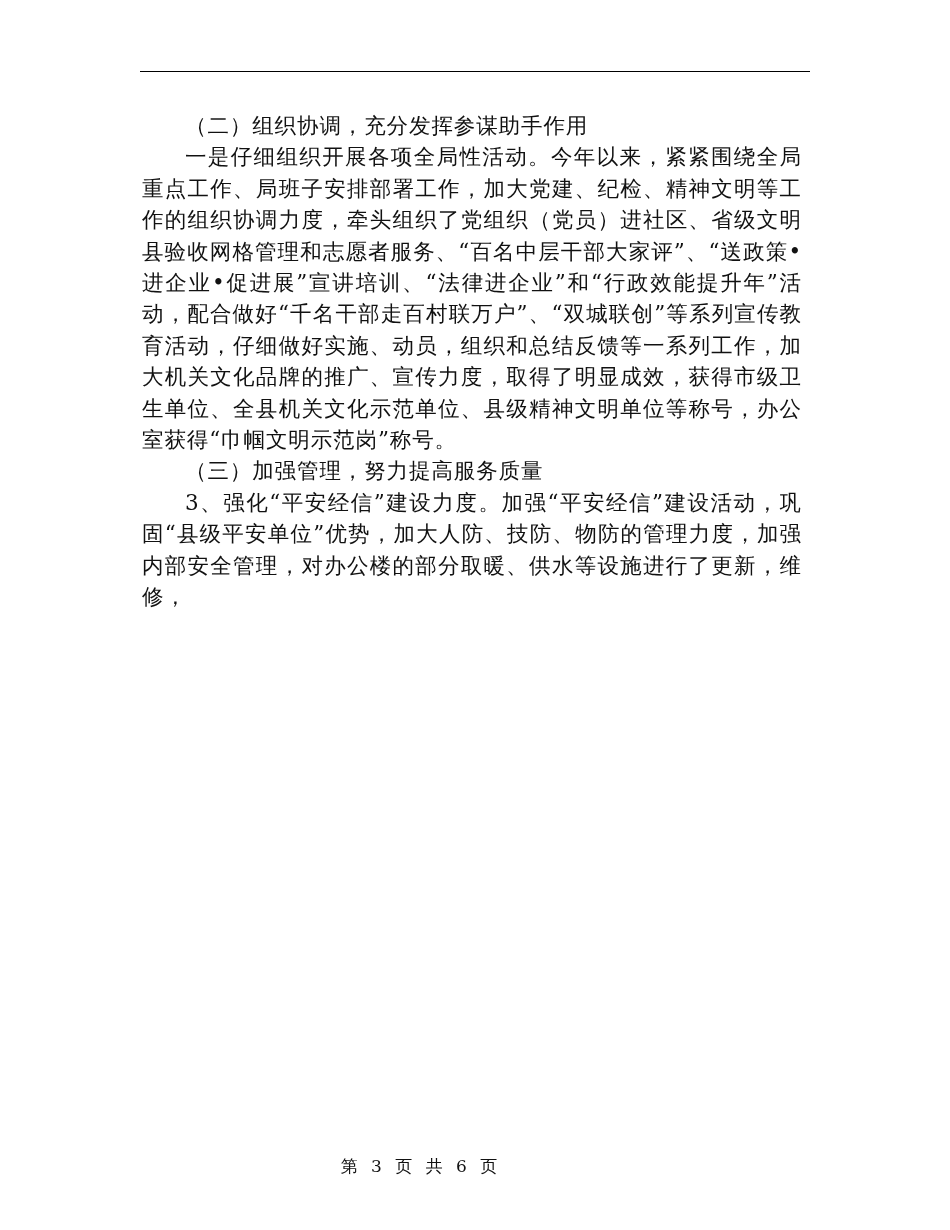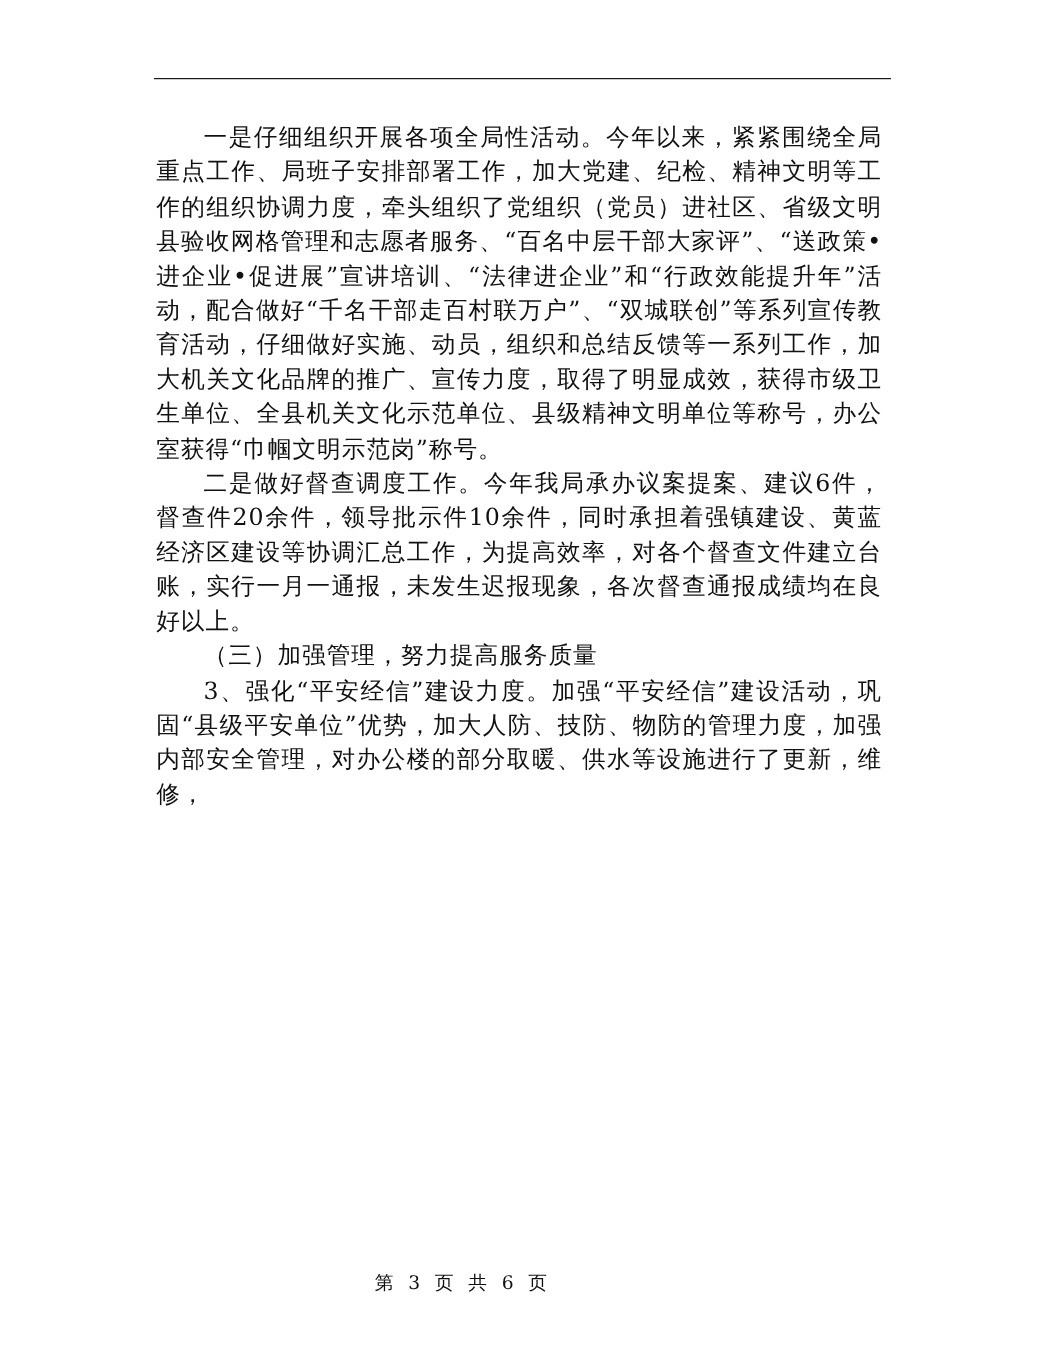--- a/index.html
+++ b/index.html
@@ -18,20 +18,20 @@
   .footer { position: absolute; left: 0; width: 842px; top: 1155px; text-align: center;
     font-family: "DejaVu Serif", "Liberation Serif", serif; font-size: 17px; color: #111; letter-spacing: 4px; }
 </style>
 </head>
 <body>
 
 <div class="page">
   <div class="header-rule"></div>
 
   <div class="body-text">
+    <p class="heading">（二）组织协调，充分发挥参谋助手作用</p>
     <p class="indent">一是仔细组织开展各项全局性活动。今年以来，紧紧围绕全局重点工作、局班子安排部署工作，加大党建、纪检、精神文明等工作的组织协调力度，牵头组织了党组织（党员）进社区、省级文明县验收网格管理和志愿者服务、“百名中层干部大家评”、“送政策•进企业•促进展”宣讲培训、“法律进企业”和“行政效能提升年”活动，配合做好“千名干部走百村联万户”、“双城联创”等系列宣传教育活动，仔细做好实施、动员，组织和总结反馈等一系列工作，加大机关文化品牌的推广、宣传力度，取得了明显成效，获得市级卫生单位、全县机关文化示范单位、县级精神文明单位等称号，办公室获得“巾帼文明示范岗”称号。</p>
-    <p class="indent">二是做好督查调度工作。今年我局承办议案提案、建议6件，督查件20余件，领导批示件10余件，同时承担着强镇建设、黄蓝经济区建设等协调汇总工作，为提高效率，对各个督查文件建立台账，实行一月一通报，未发生迟报现象，各次督查通报成绩均在良好以上。</p>
     <p class="heading">（三）加强管理，努力提高服务质量</p>
     <p class="indent">3、强化“平安经信”建设力度。加强“平安经信”建设活动，巩固“县级平安单位”优势，加大人防、技防、物防的管理力度，加强内部安全管理，对办公楼的部分取暖、供水等设施进行了更新，维修，</p>
   </div>
 
   <div class="footer">第 3 页 共 6 页</div>
 </div>
 
 </body></html>

